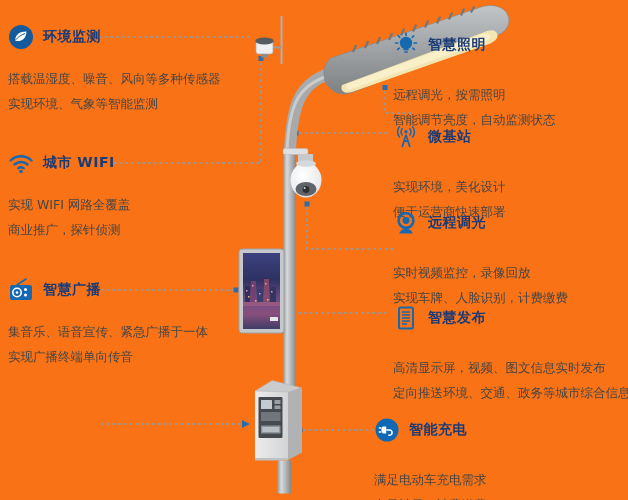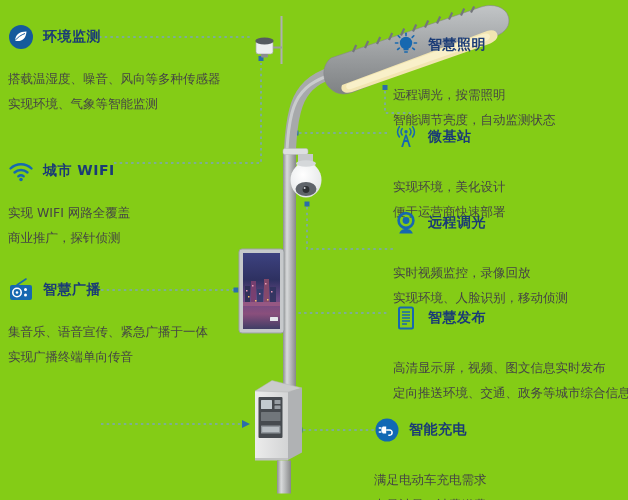--- a/index.html
+++ b/index.html
@@ -1,16 +1,16 @@
 <!DOCTYPE html>
 <html><head>
 <meta charset="utf-8">
 <style>
   html,body{margin:0;padding:0;}
-  .stage{position:relative;width:628px;height:500px;background:#84cc16;overflow:hidden;
+  .stage{position:relative;width:628px;height:500px;background:#f97316;overflow:hidden;
          font-family:"DejaVu Sans","Liberation Sans",sans-serif;}
   svg.overlay{position:absolute;left:0;top:0;z-index:1;}
   svg.pole-art{position:absolute;left:225px;top:0;z-index:2;}
   .callout{position:absolute;z-index:3;}
   .co-head{display:flex;align-items:center;gap:9px;height:26px;}
   .ttl{font-size:14px;font-weight:bold;color:#1a3b76;letter-spacing:.5px;white-space:nowrap;}
   .co-body{margin-top:16px;font-size:12.5px;color:#454545;}
   .co-body div{line-height:25px;white-space:nowrap;}
   .co-r .co-body{margin-top:24px;}
   .ico{width:26px;height:26px;flex:0 0 auto;display:flex;align-items:center;justify-content:center;}
@@ -161,21 +161,21 @@
           </svg>
       </span>
       <span class="ttl">环境监测</span>
     </div>
     <div class="co-body">
       <div>搭载温湿度、噪音、风向等多种传感器</div>
       <div>实现环境、气象等智能监测</div>
     </div>
   </div>
 
-  <div class="callout" style="left:8px;top:158px">
+  <div class="callout" style="left:8px;top:150px">
     <div class="co-head">
       <span class="ico">
         <svg viewBox="0 0 26 26" fill="none" stroke="#1668b0" stroke-width="2.4" stroke-linecap="round">
             <path d="M2.5,10.5 a15,15 0 0 1 21,0"></path>
             <path d="M6.5,14.5 a9.5,9.5 0 0 1 13,0"></path>
             <path d="M10.3,18.3 a4.2,4.2 0 0 1 5.4,0"></path>
             <circle cx="13" cy="21.5" r="1.8" fill="#1668b0" stroke="none"></circle>
           </svg>
       </span>
       <span class="ttl">城市 WIFI</span>
@@ -260,21 +260,21 @@
         <svg viewBox="0 0 26 26">
             <circle cx="13" cy="10.5" r="7.4" fill="none" stroke="#1668b0" stroke-width="2.6"></circle>
             <circle cx="13" cy="10.5" r="3.4" fill="#1668b0"></circle>
             <path d="M6.2,23.5 c1,-3.4 3.6,-4.6 6.8,-4.6 3.2,0 5.8,1.2 6.8,4.6 z" fill="#1668b0"></path>
           </svg>
       </span>
       <span class="ttl">远程调光</span>
     </div>
     <div class="co-body">
       <div>实时视频监控，录像回放</div>
-      <div>实现环境、人脸识别，移动侦测</div>
+      <div>实现车牌、人脸识别，计费缴费</div>
     </div>
   </div>
 
   <div class="callout co-r" style="left:393px;top:305px">
     <div class="co-head">
       <span class="ico">
         <svg viewBox="0 0 26 26">
             <rect x="6" y="2.5" width="14" height="21" rx="1.5" fill="none" stroke="#1668b0" stroke-width="2"></rect>
             <g stroke="#1668b0" stroke-width="1.4" fill="none">
               <path d="M9,7 h8 M9,10 h8 M9,13 h8 M9,16 h8 M9,19 h5"></path>

